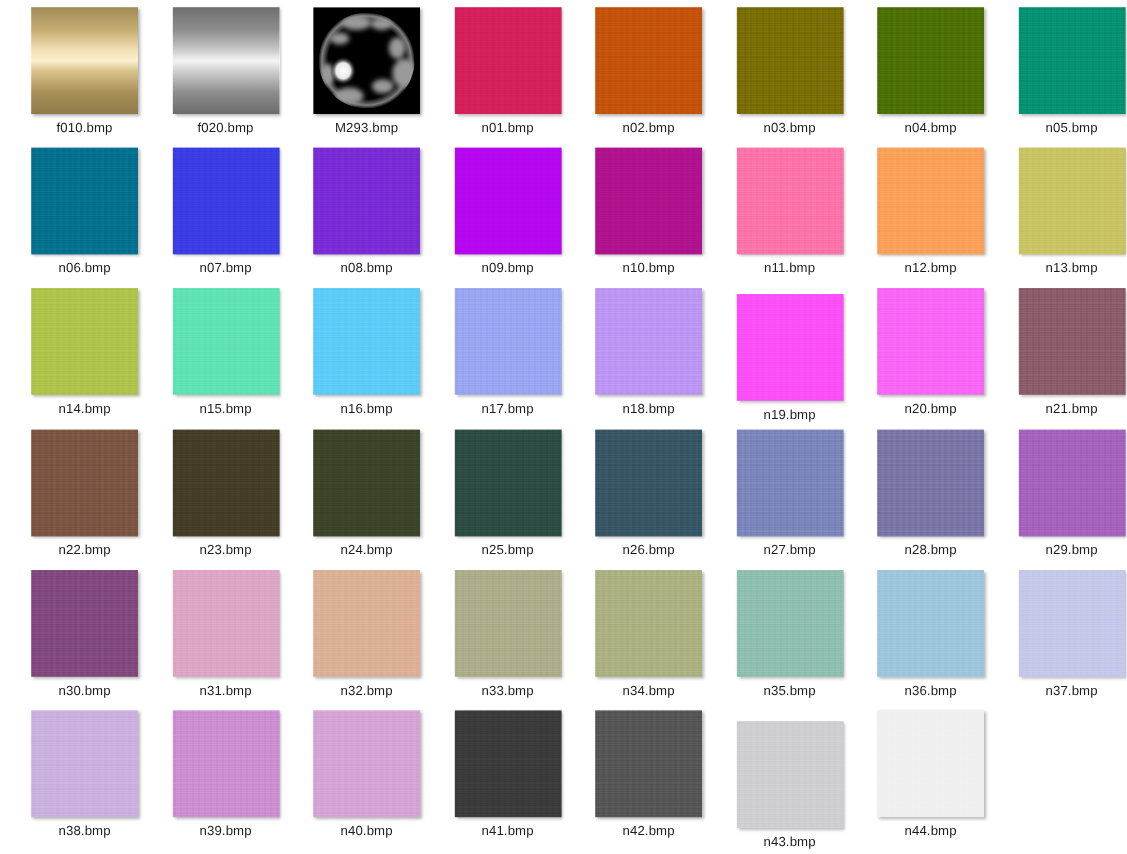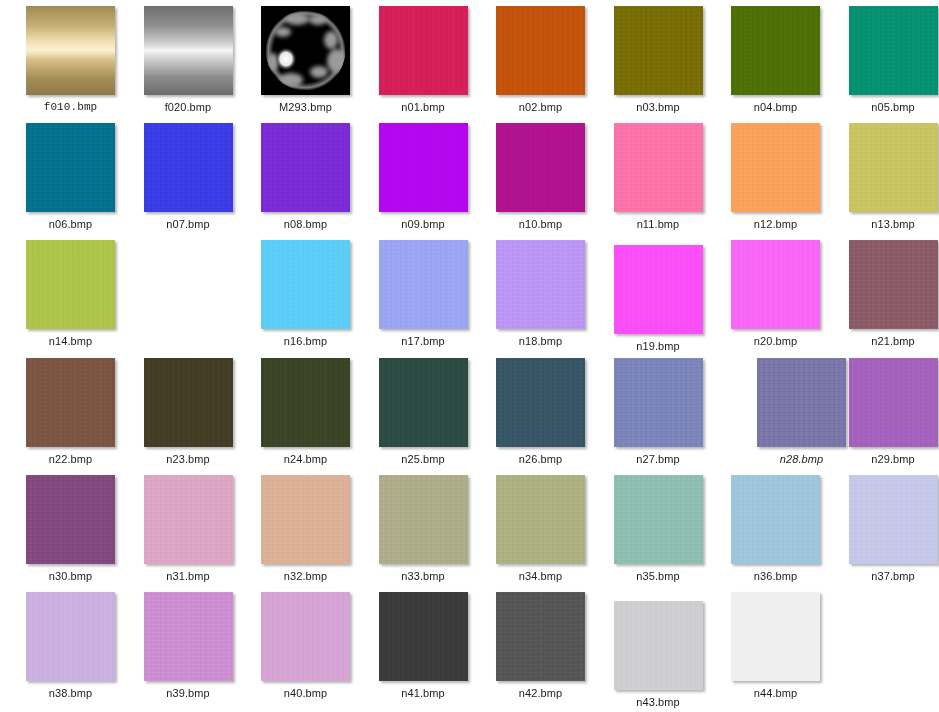--- a/index.html
+++ b/index.html
@@ -77,21 +77,21 @@
   
   .sphere-bg{
     position:absolute;inset:0;background:#000000;
   }
   .sphere-svg{position:absolute;left:0;top:0;}
 </style>
 </head>
 <body>
 
 <div id="grid">
-    <div class="cell" style="left: 12px; top: 6px; font-family: Liberation Mono, monospace;">
+    <div class="cell" style="left: 12px; top: 6px;">
       <div class="thumb-wrap">
         <div class="thumb" style="background: linear-gradient(rgb(160, 138, 85) 0%, rgb(199, 174, 116) 22%, rgb(242, 224, 180) 40%, rgb(251, 240, 207) 50%, rgb(217, 195, 138) 60%, rgb(168, 143, 87) 80%, rgb(143, 122, 73) 100%);"></div>
       </div>
       <div class="label">f010.bmp</div>
     </div>
     <div class="cell" style="left: 129.5px; top: 6px;">
       <div class="thumb-wrap">
         <div class="thumb" style="background: linear-gradient(rgb(110, 110, 110) 0%, rgb(143, 143, 143) 22%, rgb(201, 201, 201) 40%, rgb(244, 244, 244) 50%, rgb(207, 207, 207) 60%, rgb(141, 141, 141) 80%, rgb(107, 107, 107) 100%);"></div>
       </div>
       <div class="label">f020.bmp</div>
@@ -215,20 +215,26 @@
         <div class="thumb tex" style="background: rgb(201, 196, 98);"></div>
       </div>
       <div class="label">n13.bmp</div>
     </div>
     <div class="cell" style="left: 12px; top: 240.4px;">
       <div class="thumb-wrap">
         <div class="thumb tex" style="background: rgb(174, 196, 74);"></div>
       </div>
       <div class="label">n14.bmp</div>
     </div>
+    <div class="cell" style="left: 129.5px; top: 240.4px;">
+      <div class="thumb-wrap">
+        <div class="thumb tex" style="background: rgb(95, 227, 180);"></div>
+      </div>
+      <div class="label">n15.bmp</div>
+    </div>
     <div class="cell" style="left: 247px; top: 240.4px;">
       <div class="thumb-wrap">
         <div class="thumb tex" style="background: rgb(92, 205, 247);"></div>
       </div>
       <div class="label">n16.bmp</div>
     </div>
     <div class="cell" style="left: 364.5px; top: 240.4px;">
       <div class="thumb-wrap">
         <div class="thumb tex" style="background: rgb(154, 166, 242);"></div>
       </div>
@@ -287,21 +293,21 @@
         <div class="thumb tex" style="background: rgb(55, 86, 102);"></div>
       </div>
       <div class="label">n26.bmp</div>
     </div>
     <div class="cell" style="left: 599.5px; top: 357.6px;">
       <div class="thumb-wrap">
         <div class="thumb tex" style="background: rgb(123, 133, 187);"></div>
       </div>
       <div class="label">n27.bmp</div>
     </div>
-    <div class="cell" style="left: 743px; top: 357.6px; font-style: italic;">
+    <div class="cell" style="left: 717px; top: 357.6px;">
       <div class="thumb-wrap">
         <div class="thumb tex" style="background: rgb(122, 118, 168);"></div>
       </div>
       <div class="label">n28.bmp</div>
     </div>
     <div class="cell" style="left: 834.5px; top: 357.6px;">
       <div class="thumb-wrap">
         <div class="thumb tex" style="background: rgb(164, 98, 189);"></div>
       </div>
       <div class="label">n29.bmp</div>

